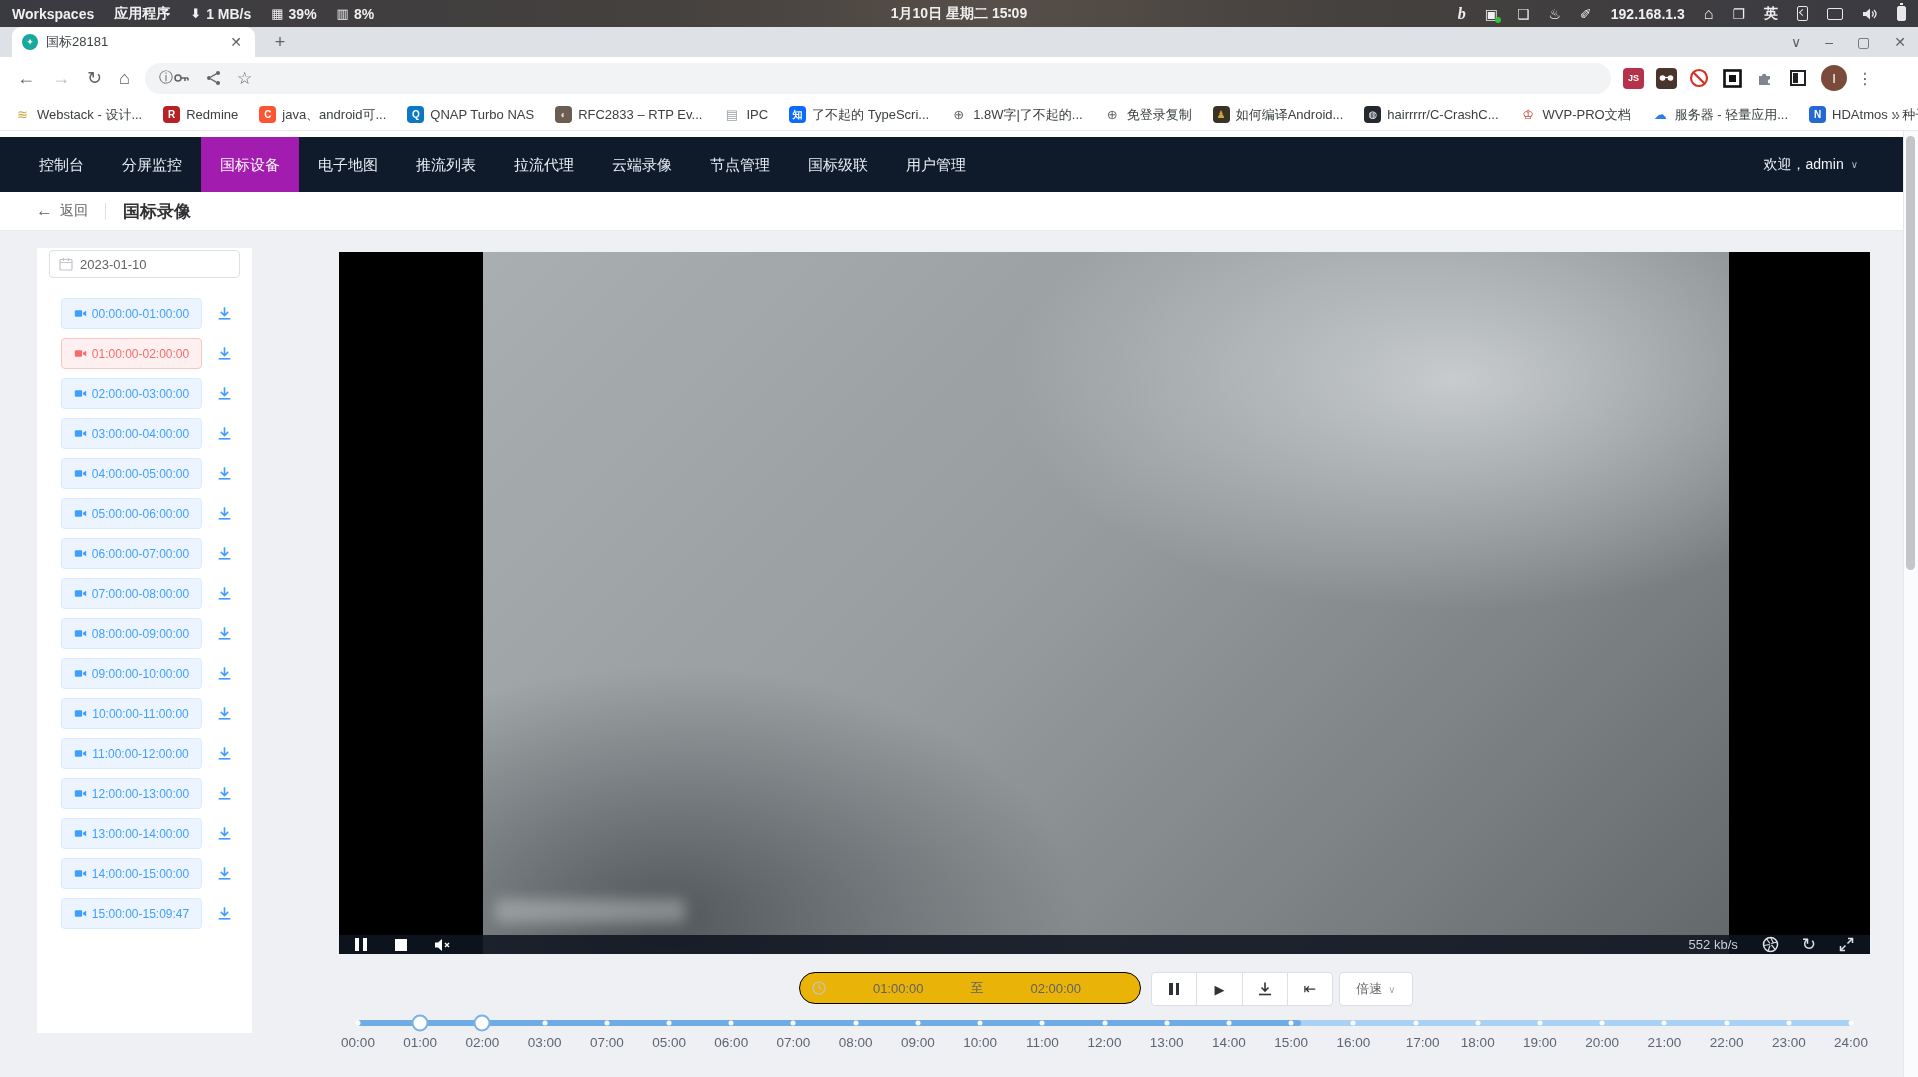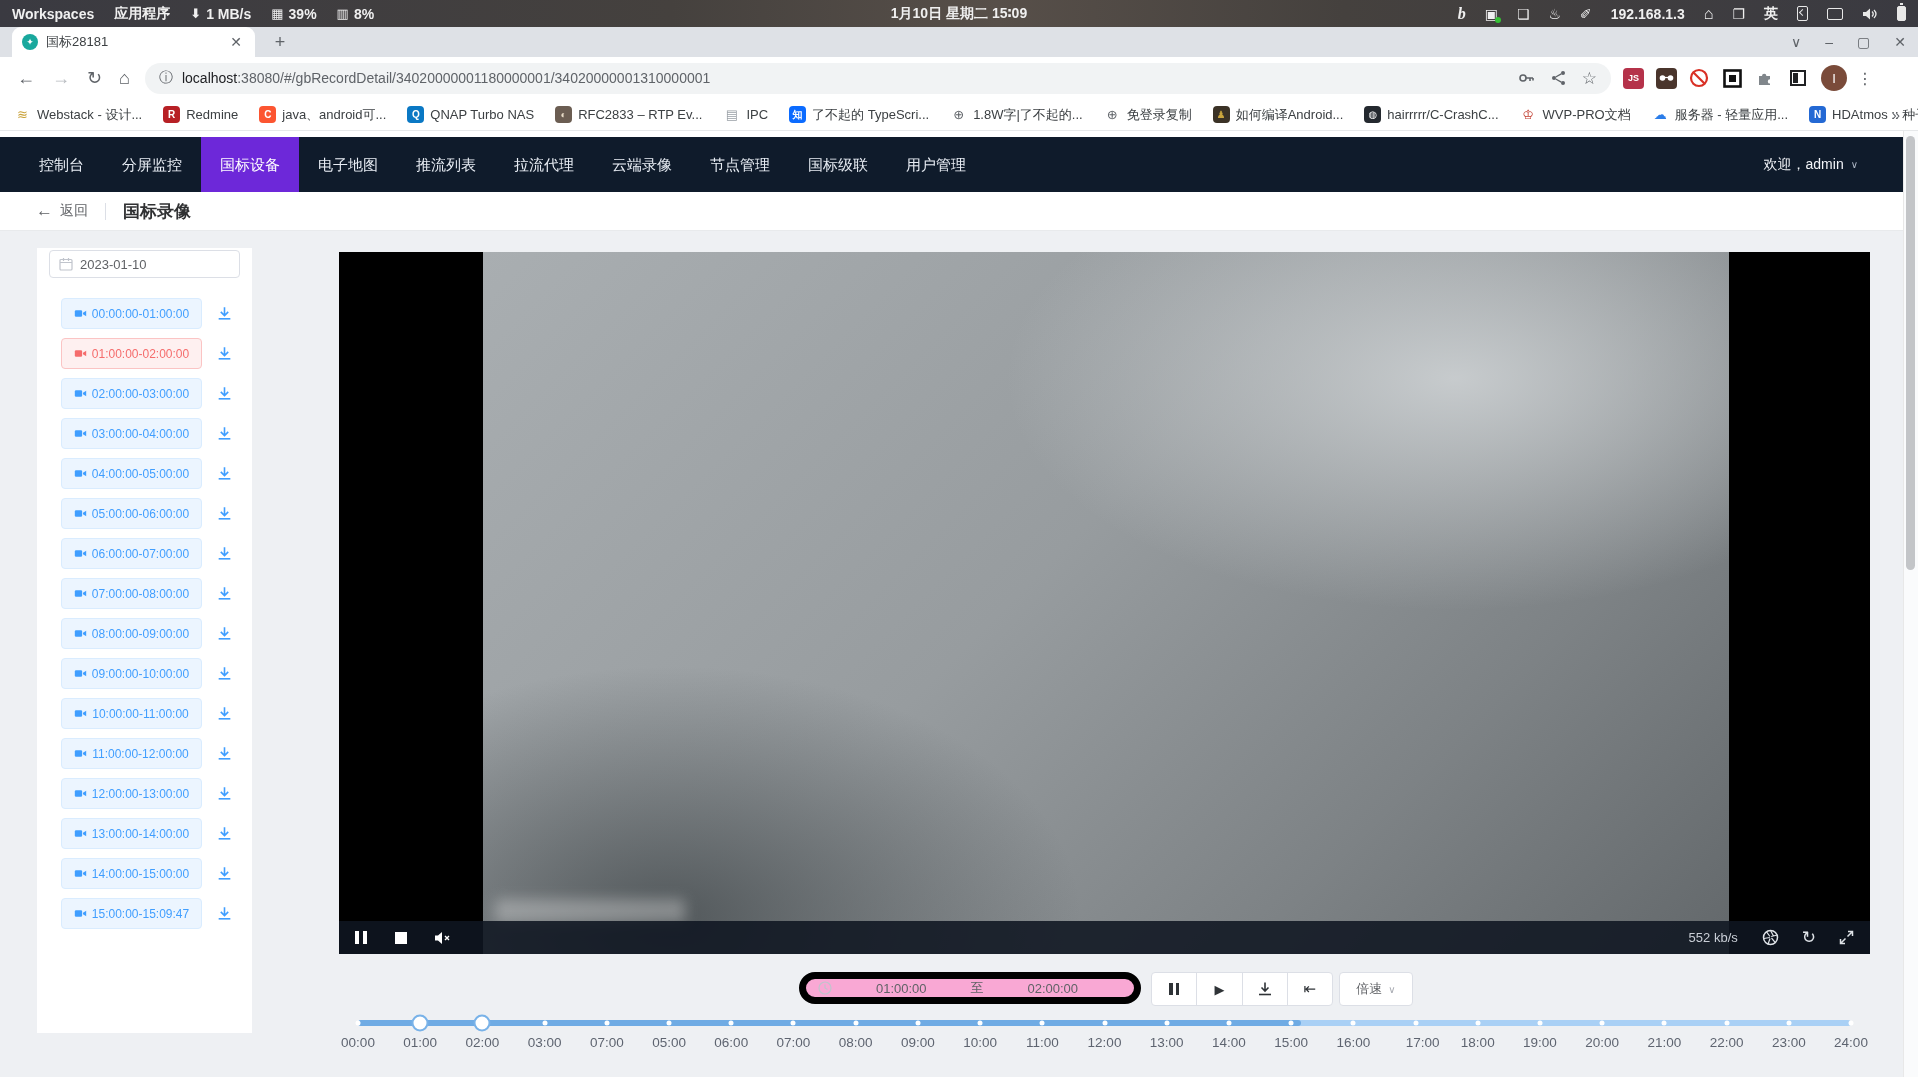--- a/index.html
+++ b/index.html
@@ -58,21 +58,21 @@
   .bm-label { font-size:13px; color:#3c4043; white-space:nowrap; }
   .bm-more { position:absolute; right:18px; color:#5f6368; font-size:15px; }
 
   
   .viewport { position:absolute; top:131px; left:0; right:0; bottom:0; background:#fff; }
   .vscroll { position:absolute; top:0; right:0; bottom:0; width:15px; background:#fafbfc; border-left:1px solid #e8e8e8; z-index:40; }
   .vscroll .thumb { position:absolute; top:5px; left:2px; width:9px; height:434px; background:#c3c5c8; border-radius:5px; }
 
   .appnav { position:absolute; top:6px; left:0; right:15px; height:55px; background:#0f1b2b; display:flex; align-items:center; padding-left:20px; }
   .appnav-item { padding:0 19px; line-height:55px; font-size:15px; color:#e8edf4; white-space:nowrap; }
-  .appnav-item.active { background:#6d28d9; color:#fff; }
+  .appnav-item.active { background:#a21caf; color:#fff; }
   .welcome { position:absolute; right:45px; color:#f2f4f8; font-size:14px; display:flex; align-items:center; gap:7px; }
   .welcome .caret { font-size:10px; color:#aeb8c6; }
 
   .pagehead { position:absolute; top:61px; left:0; right:15px; height:39px; background:#fff; border-bottom:1px solid #e8eaec; display:flex; align-items:center; }
   .back-arrow { margin-left:36px; font-size:17px; color:#606266; }
   .back-label { margin-left:7px; font-size:14px; color:#606266; }
   .head-div { width:1px; height:17px; background:#dcdfe6; margin:0 17px; }
   .page-title { font-size:17px; font-weight:bold; color:#303133; }
 
   .main { position:absolute; top:100px; left:0; right:0; bottom:0; background:#eef0f3; }
@@ -89,33 +89,33 @@
 
   
   .player { position:absolute; left:339px; top:21px; width:1531px; height:702px; background:#000; }
   .vidcontent { position:absolute; left:144px; right:141px; top:0; bottom:0;
     background:
       radial-gradient(ellipse 60% 55% at 78% 18%, rgba(205,209,211,.9) 0%, rgba(205,209,211,0) 60%),
       radial-gradient(ellipse 55% 60% at 15% 95%, rgba(70,76,79,.85) 0%, rgba(70,76,79,0) 60%),
       linear-gradient(135deg,#a9aeb1 0%, #979c9f 45%, #7d8285 75%, #63686b 100%); }
   .watermark { position:absolute; left:156px; top:647px; width:190px; height:24px; background:rgba(235,235,235,.35); filter:blur(7px); border-radius:4px; }
   .osd { position:absolute; top:33px; right:219px; font-family:"DejaVu Sans Mono",monospace; font-size:27px; font-weight:bold; color:#f5f5f5; text-shadow:1px 1px 0 rgba(60,60,60,.8); letter-spacing:1px; }
-  .ctrlbar { position:absolute; left:0; right:0; bottom:0; height:33px; background:rgba(15,22,33,.88); display:flex; align-items:center; }
+  .ctrlbar { position:absolute; left:0; right:0; bottom:0; height:19px; background:rgba(15,22,33,.88); display:flex; align-items:center; }
   .pb-pause { display:flex; gap:4px; margin-left:16px; }
   .pb-pause span { width:4px; height:13px; background:#fff; }
   .pb-stop { width:12px; height:12px; background:#fff; margin-left:28px; }
   .pb-mute { margin-left:27px; }
   .pb-spacer { flex:1; }
   .bitrate { font-size:13px; color:#c9ced6; margin-right:24px; }
   .pb-right { display:flex; align-items:center; gap:23px; margin-right:16px; color:#dfe3e8; }
   .pb-refresh { font-size:17px; }
 
   
   .controlsrow { position:absolute; left:799px; top:741px; height:32px; display:flex; align-items:flex-start; }
-  .timebox { width:342px; height:32px; background:#f9a8d4; border:7px solid #000000; border-radius:16px; display:flex; align-items:center; padding:0 12px; }
+  .timebox { width:342px; height:32px; background:#eab308; border:1px solid #000000; border-radius:16px; display:flex; align-items:center; padding:0 12px; }
   .timebox .t { flex:1; text-align:center; font-size:13px; color:#606266; }
   .timebox .zhi { font-size:13px; color:#606266; }
   .btngroup { margin-left:10px; width:182px; height:34px; background:#fff; border:1px solid #dcdfe6; border-radius:4px; display:flex; }
   .cbtn { flex:1; display:flex; align-items:center; justify-content:center; color:#2f3337; border-right:1px solid #dcdfe6; }
   .cbtn:last-child { border-right:none; }
   .cbtn .mini-pause { display:flex; gap:3px; }
   .cbtn .mini-pause span { width:3.5px; height:12px; background:#2f3337; }
   .cbtn .play-g { font-size:13px; }
   .cbtn .rew-g { font-size:15px; }
   .speedbtn { margin-left:6px; width:74px; height:34px; background:#fff; border:1px solid #dcdfe6; border-radius:4px; display:flex; align-items:center; justify-content:center; gap:6px; }
@@ -190,21 +190,20 @@
     </div>
   </div>
 
   <div class="toolbar">
     <span class="nav-ico">←</span>
     <span class="nav-ico dis">→</span>
     <span class="nav-ico">↻</span>
     <span class="nav-ico">⌂</span>
     <div class="omnibox">
       <span class="omni-info">ⓘ</span>
-      <span class="url"><span class="host">localhost</span><span class="rest">:38080/#/gbRecordDetail/34020000001180000001/34020000001310000001</span></span>
       <span class="omni-right">
         <span>
             <svg width="17" height="16" viewBox="0 0 17 16">
               <circle cx="5" cy="8" r="3" fill="none" stroke="#5f6368" stroke-width="1.6"></circle>
               <path d="M8 8h7M12 8v3M15 8v2.5" stroke="#5f6368" stroke-width="1.6" fill="none"></path>
             </svg>
           </span>
         <span>
             <svg width="15" height="16" viewBox="0 0 15 16">
               <circle cx="12" cy="3" r="2" fill="#5f6368"></circle>

